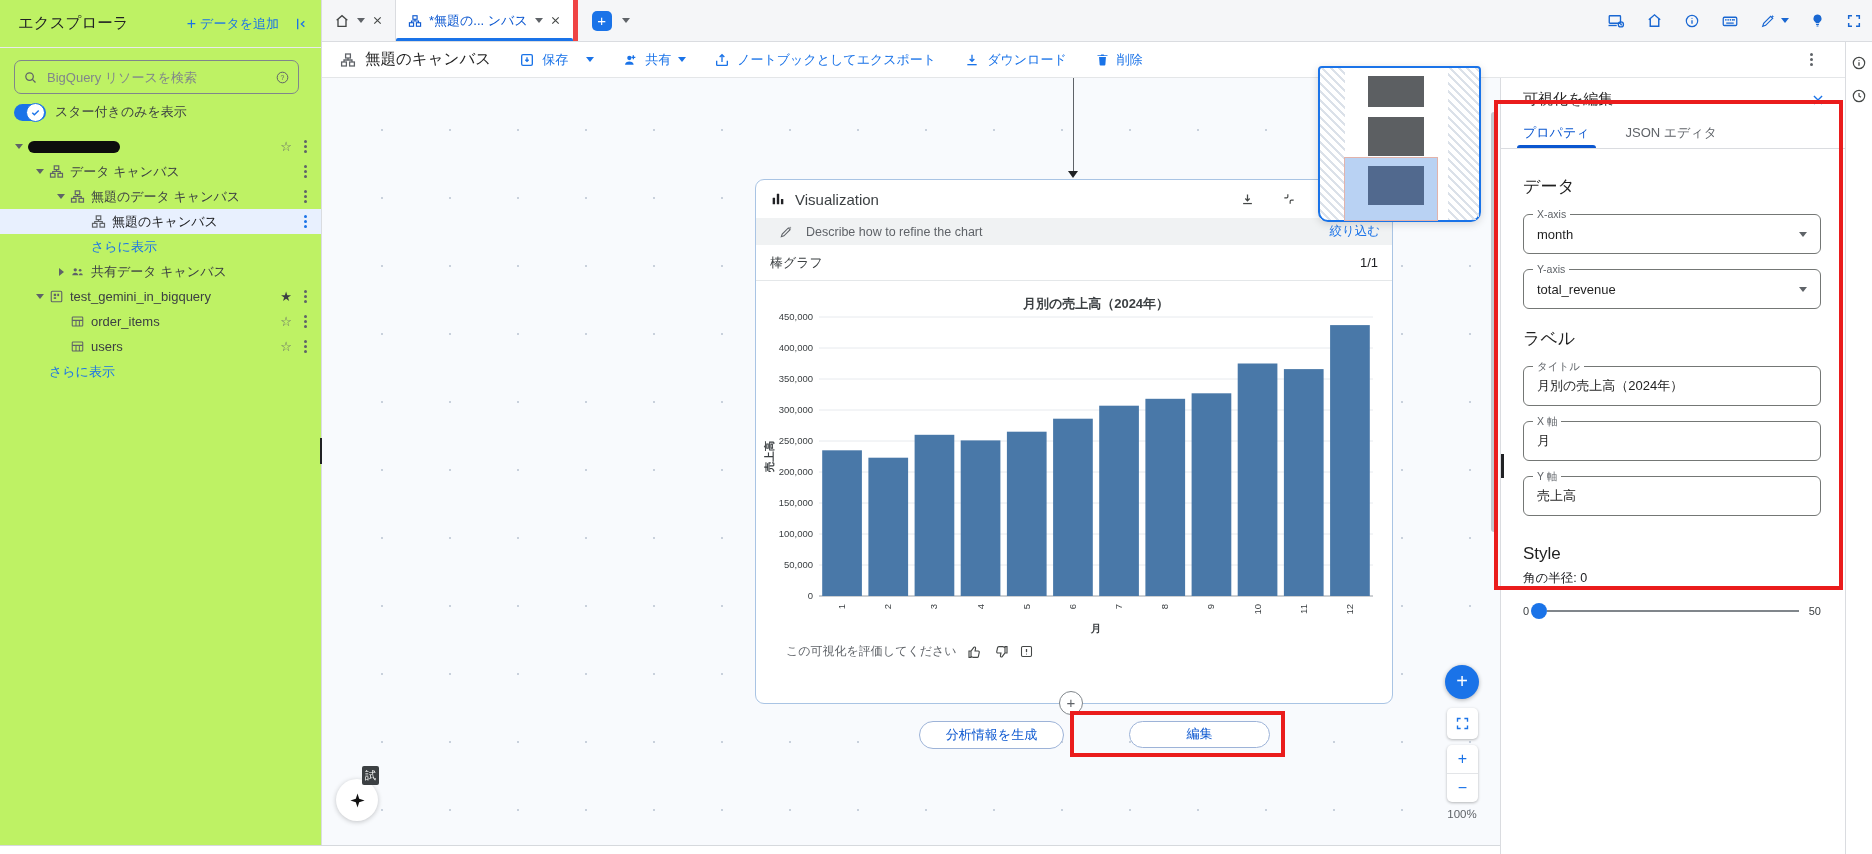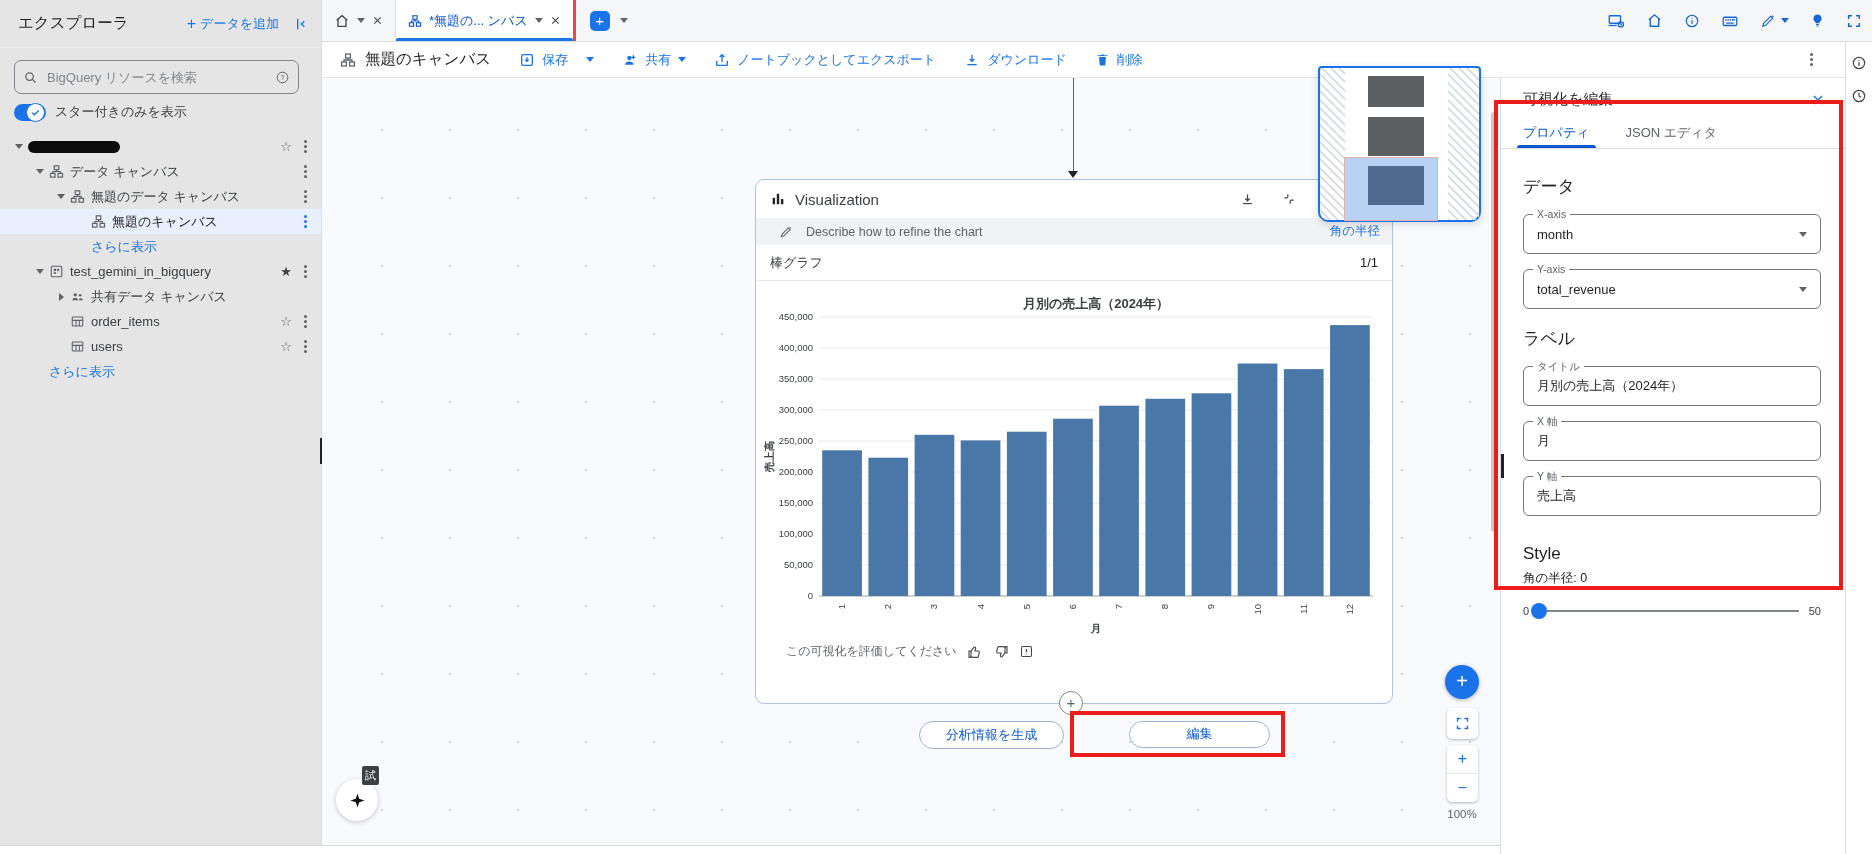--- a/index.html
+++ b/index.html
@@ -2,21 +2,21 @@
 <html><head>
 <meta charset="utf-8">
 <style>
   html,body{margin:0;padding:0;}
   .app{position:relative;width:1872px;height:854px;overflow:hidden;background:#fff;
        font-family:"Liberation Sans","DejaVu Sans",sans-serif;color:#202124;font-size:13px;}
   svg{display:block;}
   .ic{display:inline-flex;align-items:center;justify-content:center;}
 
   
-  .sidebar{position:absolute;left:0;top:0;width:322px;height:845px;background:#e5e5e5;
+  .sidebar{position:absolute;left:0;top:0;width:322px;height:845px;background:#bef264;
            border-right:1px solid #dadce0;box-sizing:border-box;}
   .sb-header{height:47px;display:flex;align-items:center;padding:0 10px 0 18px;border-bottom:1px solid #e8eaed;}
   .sb-title{font-size:15.5px;color:#202124;}
   .add-data{margin-left:auto;color:#1a73e8;font-weight:500;font-size:13px;display:flex;align-items:center;gap:4px;cursor:pointer;}
   .add-data .plus{font-size:16px;font-weight:400;}
   .sb-collapse{color:#1a73e8;margin-left:14px;padding-right:2px;cursor:pointer;}
   .sb-search{margin:12px 22px 0 14px;height:32px;border:1px solid #80868b;border-radius:7px;
              display:flex;align-items:center;padding:0 8px;gap:7px;color:#5f6368;}
   .sb-search input{border:none;outline:none;flex:1;font-size:13px;color:#202124;background:transparent;min-width:0;}
   .sb-search input::placeholder{color:#80868b;}
@@ -41,21 +41,21 @@
   .dots b{width:3px;height:3px;border-radius:50%;background:#5f6368;}
   .dots.accent b{background:#1a73e8;}
   .tree-link{color:#1a73e8;font-size:13px;font-weight:500;}
   .sb-handle{position:absolute;right:-2px;top:438px;width:3px;height:26px;background:#202124;}
 
   
   .topbar{position:absolute;left:322px;top:0;right:0;height:42px;background:#f5f6f8;border-bottom:1px solid #dadce0;
           display:flex;align-items:stretch;box-sizing:border-box;}
   .tab{display:flex;align-items:center;gap:7px;padding:0 12px;color:#444746;}
   .tab-home{border-right:1px solid #dadce0;}
-  .tab-active{background:#fff;position:relative;color:#0b57d0;border-right:3px solid #ef4444;}
+  .tab-active{background:#fff;position:relative;color:#0b57d0;border-right:5px solid #ef4444;}
   .tab-active::after{content:"";position:absolute;left:0;right:0;bottom:0;height:3px;background:#1a73e8;border-radius:2px 2px 0 0;}
   .tab-label{font-size:13px;white-space:nowrap;}
   .caret{width:0;height:0;border-left:4px solid transparent;border-right:4px solid transparent;border-top:5px solid currentColor;display:inline-block;}
   .caret.gray{color:#5f6368;}
   .newtab{width:20px;height:20px;border-radius:5px;background:#1a73e8;color:#fff;font-size:15px;line-height:19px;
           text-align:center;align-self:center;margin:0 10px 0 14px;cursor:pointer;}
   .tabs-caret{align-self:center;margin-right:10px;color:#5f6368;}
   .tb-spacer{flex:1;}
   .top-icons{display:flex;align-items:center;gap:21px;padding-right:10px;color:#1967d2;}
   .top-icons .ic{cursor:pointer;}
@@ -274,20 +274,35 @@
           <span class="sp"></span>
           <span class="dots accent">
             <b></b>
             <b></b>
             <b></b>
           </span>
         </div>
         <div class="tree-row" style="padding-left: 73px;">
           <span class="tree-link" style="margin-left:18px">さらに表示</span>
         </div>
+        <div class="tree-row" style="padding-left: 52px;">
+          <span class="tw">
+            <i class="tri-right"></i>
+          </span>
+          <span class="ticon">
+            <svg viewBox="0 0 20 20" width="15" height="15" fill="#5f6368">
+              <circle cx="7" cy="7.8" r="2.2"></circle>
+              <circle cx="13.5" cy="8.3" r="1.8"></circle>
+              <path d="M3 15c0-2.2 1.8-3.5 4-3.5s4 1.3 4 3.5z"></path>
+              <path d="M11.7 15c.2-1.8 1.2-2.8 2.6-2.8 1.6 0 2.7 1.2 2.7 2.8z"></path>
+            </svg>
+          </span>
+          <span class="tlabel">共有データ キャンバス</span>
+          <span class="sp"></span>
+        </div>
         <div class="tree-row" style="padding-left: 31px;">
           <span class="tw">
             <i class="tri-down"></i>
           </span>
           <span class="ticon">
             <svg viewBox="0 0 20 20" width="15" height="15">
               <rect x="3" y="3" width="14" height="14" rx="1.5" fill="none" stroke="#5f6368" stroke-width="1.5"></rect>
               <g fill="#5f6368">
                 <rect x="6.3" y="6.3" width="3.2" height="3.2"></rect>
                 <rect x="6.3" y="11" width="3.2" height="2.2"></rect>
@@ -296,35 +311,20 @@
             </svg>
           </span>
           <span class="tlabel">test_gemini_in_bigquery</span>
           <span class="sp"></span>
           <span class="star filled">★</span>
           <span class="dots">
             <b></b>
             <b></b>
             <b></b>
           </span>
-        </div>
-        <div class="tree-row" style="padding-left: 52px;">
-          <span class="tw">
-            <i class="tri-right"></i>
-          </span>
-          <span class="ticon">
-            <svg viewBox="0 0 20 20" width="15" height="15" fill="#5f6368">
-              <circle cx="7" cy="7.8" r="2.2"></circle>
-              <circle cx="13.5" cy="8.3" r="1.8"></circle>
-              <path d="M3 15c0-2.2 1.8-3.5 4-3.5s4 1.3 4 3.5z"></path>
-              <path d="M11.7 15c.2-1.8 1.2-2.8 2.6-2.8 1.6 0 2.7 1.2 2.7 2.8z"></path>
-            </svg>
-          </span>
-          <span class="tlabel">共有データ キャンバス</span>
-          <span class="sp"></span>
         </div>
         <div class="tree-row" style="padding-left: 52px;">
           <span class="tw"></span>
           <span class="ticon">
             <svg viewBox="0 0 20 20" width="15" height="15" fill="none" stroke="#5f6368" stroke-width="1.4">
               <rect x="3" y="4" width="14" height="12" rx="1"></rect>
               <path d="M3 8.5h14M8 8.5V16M12.5 8.5V16"></path>
             </svg>
           </span>
           <span class="tlabel">order_items</span>
@@ -564,21 +564,21 @@
         </span>
       </div>
       <div class="refine">
         <span class="ic">
           <svg viewBox="0 0 24 24" width="14" height="14" fill="none" stroke="currentColor" stroke-width="1.8">
               <path d="M4 20l1.5-4.5L16 5l3 3L8.5 18.5z"></path>
               <path d="M19 2.5l.6 1.9 1.9.6-1.9.6-.6 1.9-.6-1.9-1.9-.6 1.9-.6z" fill="currentColor" stroke="none"></path>
             </svg>
         </span>
         <span class="ph">Describe how to refine the chart</span>
-        <span class="refine-link">角の半径</span>
+        <span class="refine-link">絞り込む</span>
       </div>
       <div class="typebar">
         <span>棒グラフ</span>
         <span class="pg">1/1</span>
       </div>
       <svg id="chart-svg" viewBox="0 0 636 350">
           <text x="340" y="20" text-anchor="middle" font-size="13" font-weight="bold" fill="#3c4043">月別の売上高（2024年）</text>
           <text x="57" y="311" text-anchor="end" font-size="9.5" fill="#3c4043">0</text>
           <line x1="63" y1="277" x2="617" y2="277" stroke="#e7eaee" stroke-width="1"></line>
           <text x="57" y="280" text-anchor="end" font-size="9.5" fill="#3c4043">50,000</text>

